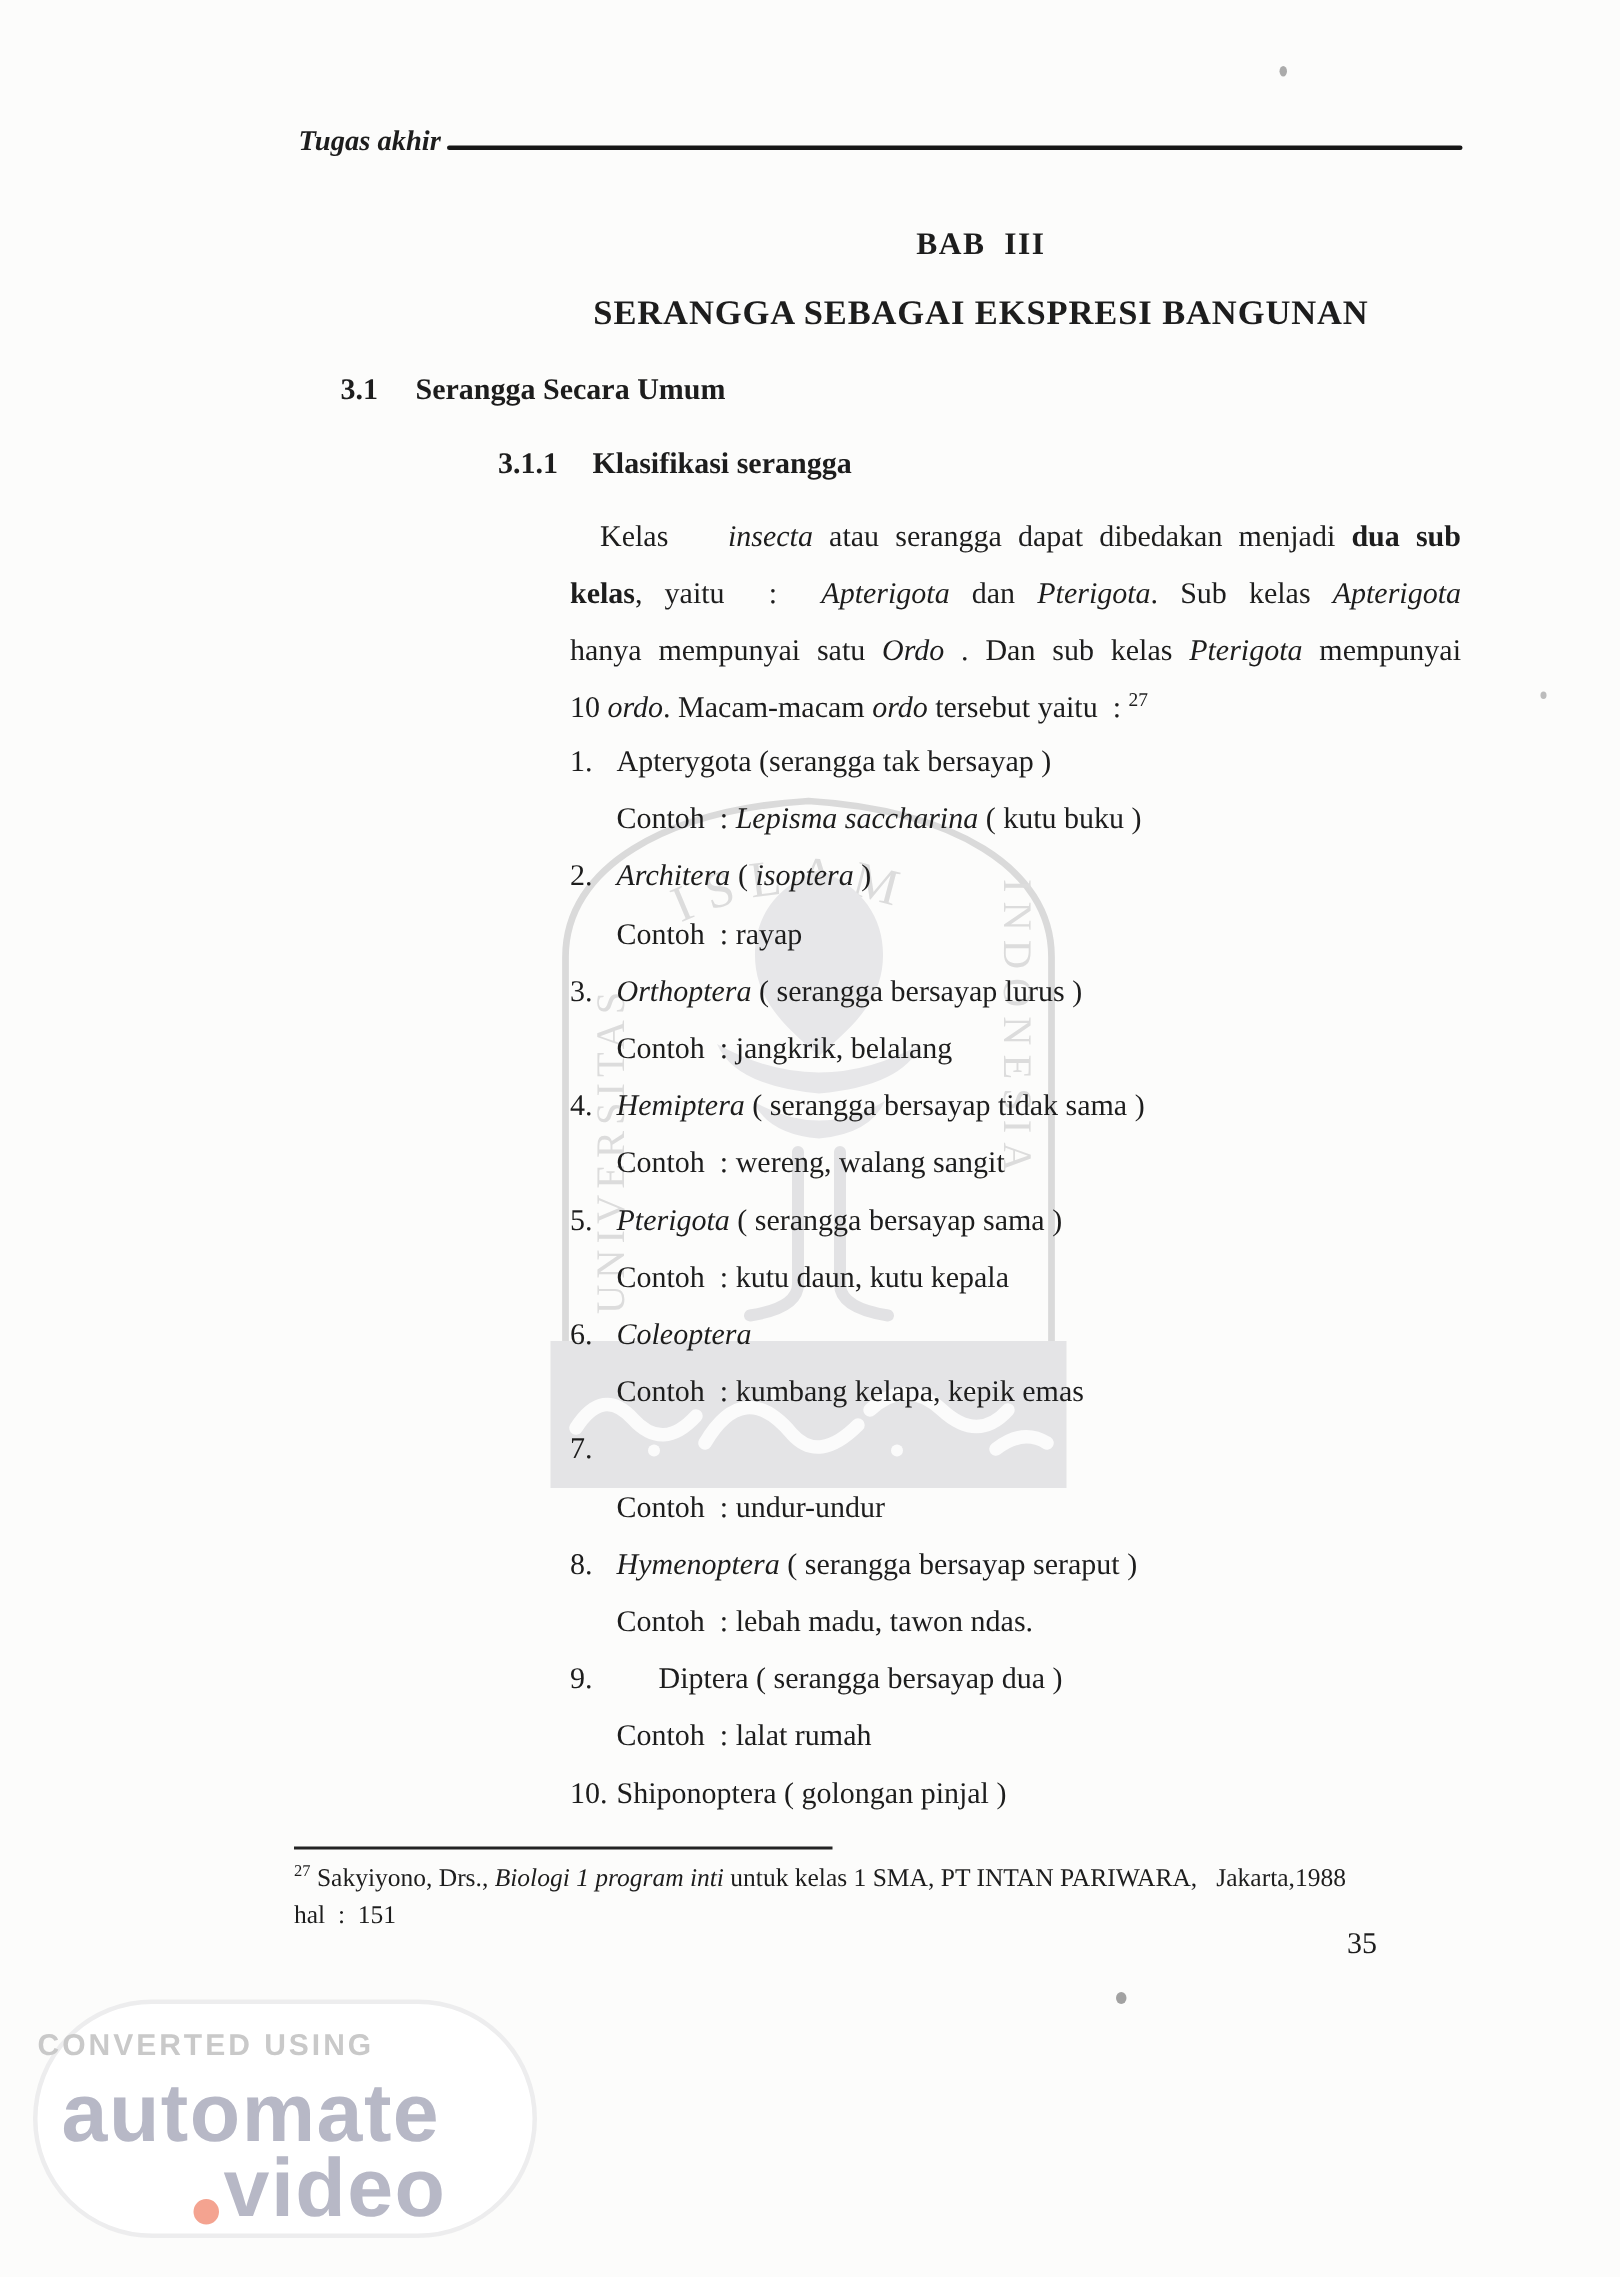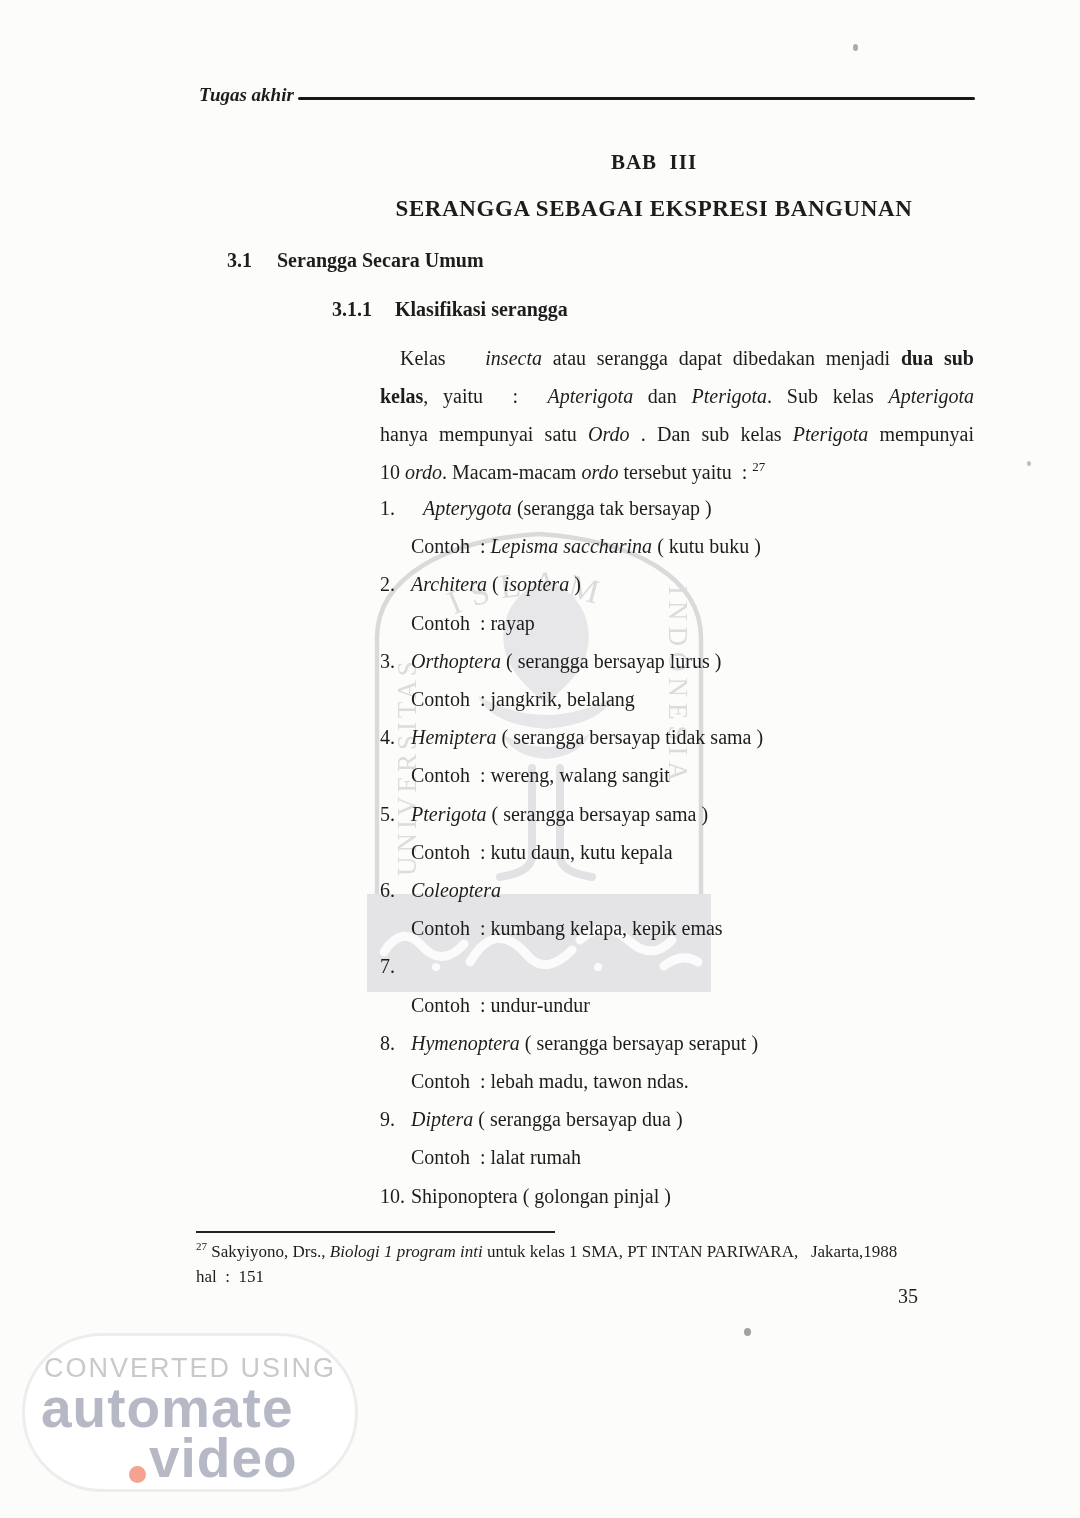--- a/index.html
+++ b/index.html
@@ -53,22 +53,22 @@
   
   .watermark { left:366px; top:520px; width:346px; height:475px; pointer-events:none; }
 
   
   .badge {
     left:22px; top:1333px; width:336px; height:159px; box-sizing:border-box;
     background:#ffffff; border:3px solid #ededee; border-radius:90px;
     font-family:"Liberation Sans", sans-serif;
   }
   .badge-caption {
-    position:absolute; top:17px; left:0; width:100%; text-align:center;
-    font-size:27px; font-weight:normal; letter-spacing:2px; color:#c9c9c9;
+    position:absolute; top:17px; left:0; width:100%; text-align:left;
+    font-size:20px; font-weight:bold; letter-spacing:2px; color:#c9c9c9;
   }
   .badge-brand {
     position:absolute; top:40px; left:16px;
     font-size:55px; font-weight:bold; color:#b7b8c6; letter-spacing:1px;
   }
   .badge-brand2 {
     position:absolute; top:90px; left:104px; display:flex; align-items:baseline;
     font-size:55px; font-weight:bold; color:#b7b8c6; letter-spacing:1px;justify-content:flex-end;
   }
   .badge-dot {
@@ -132,21 +132,21 @@
   <div class="abs paragraph">
     <div class="pline first"><span>Kelas </span><span style="font-style: italic; margin-left: 29px;">insecta</span><span> atau serangga dapat dibedakan menjadi </span><span style="font-weight: bold; margin-top: 21px;">dua sub</span></div>
     <div class="pline"><span style="font-weight: bold;">kelas</span><span>, yaitu&nbsp;&nbsp;:&nbsp;&nbsp;</span><span style="font-style: italic;">Apterigota</span><span> dan </span><span style="font-style: italic;">Pterigota</span><span>. Sub kelas </span><span style="font-style: italic;">Apterigota</span></div>
     <div class="pline"><span>hanya mempunyai satu </span><span style="font-style: italic;">Ordo</span><span> . Dan sub kelas </span><span style="font-style: italic;">Pterigota</span><span> mempunyai</span></div>
     <div class="pline last"><span>10 </span><span style="font-style: italic;">ordo</span><span>. Macam-macam </span><span style="font-style: italic;">ordo</span><span> tersebut yaitu&nbsp;&nbsp;:&nbsp;</span><sup>27</sup></div>
   </div>
 
   <div class="abs list">
     <div class="lrow">
       <span class="lnum">1.</span>
-      <span><span style="font-style: italic; margin-left: 12px;">Apterygota</span><span> (serangga tak bersayap )</span></span>
+      <span><span style="">Apterygota</span><span> (serangga tak bersayap )</span></span>
     </div>
     <div class="lcontoh"><span>Contoh&nbsp;&nbsp;: </span><span style="font-style: italic;">Lepisma saccharina</span><span> ( kutu buku )</span></div>
 
     <div class="lrow">
       <span class="lnum">2.</span>
       <span><span style="font-style: italic;">Architera</span><span> ( </span><span style="font-style: italic;">isoptera</span><span> )</span></span>
     </div>
     <div class="lcontoh"><span>Contoh&nbsp;&nbsp;: rayap</span></div>
 
     <div class="lrow">
@@ -179,21 +179,21 @@
     <div class="lcontoh"><span>Contoh&nbsp;&nbsp;: undur-undur</span></div>
 
     <div class="lrow">
       <span class="lnum">8.</span>
       <span><span style="font-style: italic;">Hymenoptera</span><span> ( serangga bersayap seraput )</span></span>
     </div>
     <div class="lcontoh"><span>Contoh&nbsp;&nbsp;: lebah madu, tawon ndas.</span></div>
 
     <div class="lrow">
       <span class="lnum">9.</span>
-      <span><span style="font-style: italic;">Diptera</span><span> ( serangga bersayap dua )</span></span>
+      <span><span style=" margin-left: 28px;">Diptera</span><span> ( serangga bersayap dua )</span></span>
     </div>
     <div class="lcontoh"><span>Contoh&nbsp;&nbsp;: lalat rumah</span></div>
 
     <div class="lrow">
       <span class="lnum">10.</span>
       <span><span style="">Shiponoptera</span><span> ( golongan pinjal )</span></span>
     </div>
   </div>
 
   <div class="abs footnote-rule"></div>

